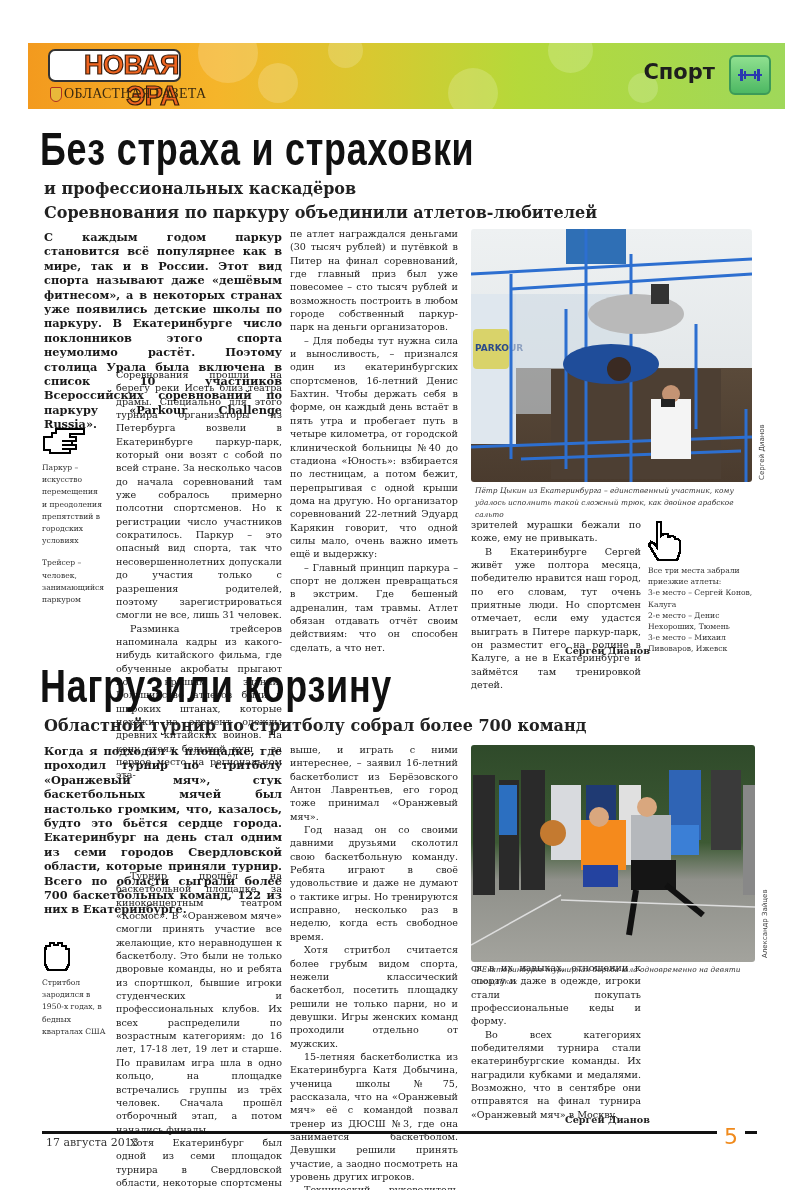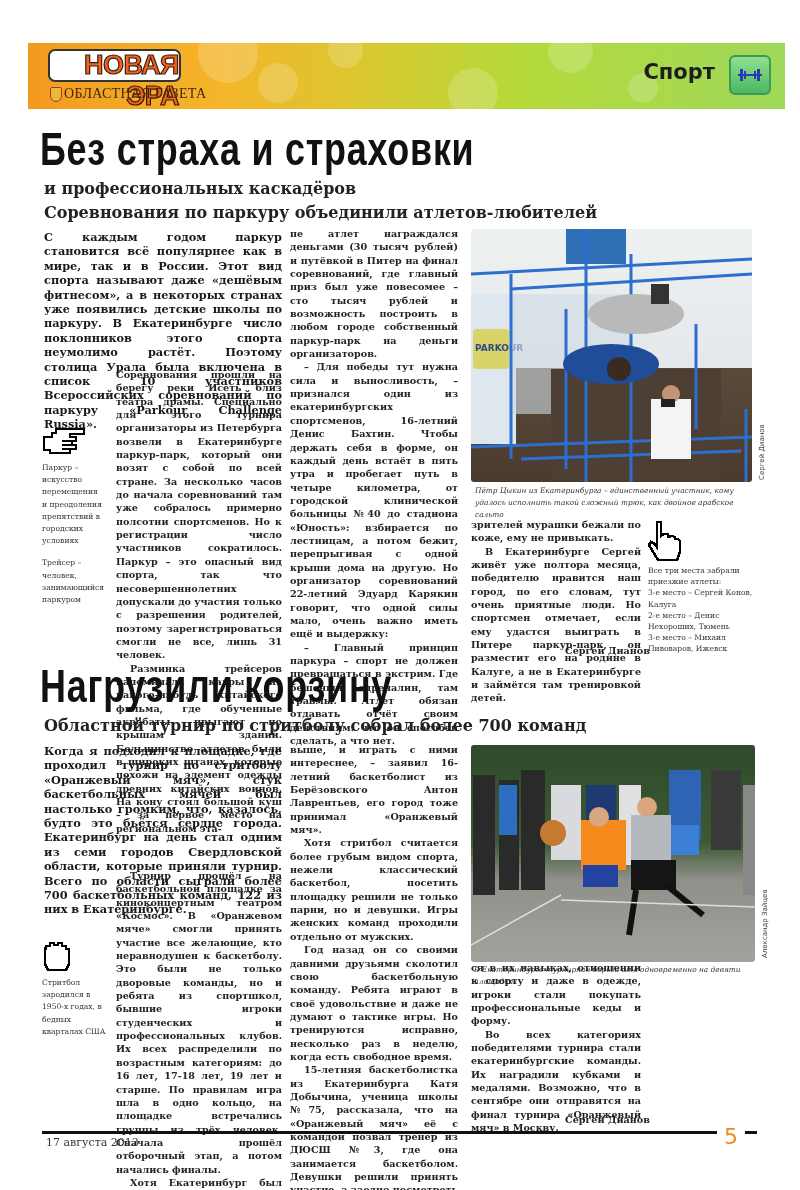--- a/index.html
+++ b/index.html
@@ -28,21 +28,21 @@
 
   
   .h1 { position:absolute; font-family:"Liberation Sans", sans-serif; font-weight:bold;
     font-size:46px; color:#111; letter-spacing:1px; transform:scaleX(0.78); transform-origin:left top; }
   .h2 { position:absolute; font-family:"DejaVu Serif", serif; font-weight:bold; font-size:16px;
     color:#222; line-height:24px; }
 
   .lead { position:absolute; font-family:"DejaVu Serif", serif; font-weight:bold; font-size:11.3px;
     line-height:14.4px; text-align:justify; color:#1a1a1a; }
   .col { position:absolute; font-family:"DejaVu Serif", serif; font-size:9.6px; line-height:13.35px;
-    text-align:justify; color:#222;font-weight:bold; }
+    text-align:justify; color:#222; }
   .col p { text-indent:14px; }
   .col p.noind { text-indent:0; }
   .side { position:absolute; font-family:"DejaVu Serif", serif; font-size:7.6px; line-height:12.2px; color:#333; }
   .side p + p { margin-top:10px; }
   .side2 { position:absolute; font-family:"DejaVu Serif", serif; font-size:7.6px; line-height:11.2px; color:#333; }
   .caption { position:absolute; font-family:"DejaVu Serif", serif; font-style:italic; font-size:7.4px;
     line-height:12px; color:#333; }
   .byline { position:absolute; font-family:"DejaVu Serif", serif; font-weight:bold; font-size:9.6px; color:#222; }
   .credit { position:absolute; font-family:"DejaVu Sans", sans-serif; font-size:7px; color:#444;
     transform:rotate(-90deg); transform-origin:left top; white-space:nowrap; }
@@ -174,22 +174,22 @@
 <div class="side" style="left:42px;top:977px;width:64px;">Стритбол зародился в 1950-х годах, в бедных кварталах США</div>
 
 <div class="col" style="left:116px;top:869px;width:166px;">
   <p>Турнир прошёл на баскетбольной площадке за киноконцертным театром «Космос». В «Оранжевом мяче» смогли принять участие все желающие, кто неравнодушен к баскетболу. Это были не только дворовые команды, но и ребята из спортшкол, бывшие игроки студенческих и профессиональных клубов. Их всех распределили по возрастным категориям: до 16 лет, 17-18 лет, 19 лет и старше. По правилам игра шла в одно кольцо, на площадке встречались группы из трёх человек. Сначала прошёл отборочный этап, а потом начались финалы.</p>
   <p>Хотя Екатеринбург был одной из семи площадок турнира в Свердловской области, некоторые спортсмены из городов этой семёрки всё равно ехали в столицу Урала.</p>
 
 </div>
 
 <div class="col" style="left:290px;top:743px;width:168px;">
   <p class="noind">выше, и играть с ними интереснее, – заявил 16-летний баскетболист из Берёзовского Антон Лаврентьев, его город тоже принимал «Оранжевый мяч».</p>
+  <p>Год назад он со своими давними друзьями сколотил свою баскетбольную команду. Ребята играют в своё удовольствие и даже не думают о тактике игры. Но тренируются исправно, несколько раз в неделю, когда есть свободное время.</p>
   <p>Хотя стритбол считается более грубым видом спорта, нежели классический баскетбол, посетить площадку решили не только парни, но и девушки. Игры женских команд проходили отдельно от мужских.</p>
-  <p>Год назад он со своими давними друзьями сколотил свою баскетбольную команду. Ребята играют в своё удовольствие и даже не думают о тактике игры. Но тренируются исправно, несколько раз в неделю, когда есть свободное время.</p>
   <p>15-летняя баскетболистка из Екатеринбурга Катя Добычина, ученица школы №75, рассказала, что на «Оранжевый мяч» её с командой позвал тренер из ДЮСШ №3, где она занимается баскетболом. Девушки решили принять участие, а заодно посмотреть на уровень других игроков.</p>
   <p>Технический руководитель турнира Юрий Блинков отмечает, что 122 команды – это не рекордное число для «Оранжевого мяча», но из года в год наблюдается серьёзный прогресс участников. Он отражает-</p>
 </div>
 
 <div class="photo" style="left:471px;top:745px;width:284px;height:217px;background:linear-gradient(#2f4a2a 0%,#3d5a34 45%,#8f908a 62%,#a3a39d 100%);">
   <svg width="284" height="217" viewBox="0 0 284 217">
     <g fill="#2a2a2a">
       <rect x="2" y="30" width="22" height="120"></rect>
       <rect x="28" y="35" width="20" height="110"></rect>
       <rect x="50" y="25" width="24" height="120"></rect>

